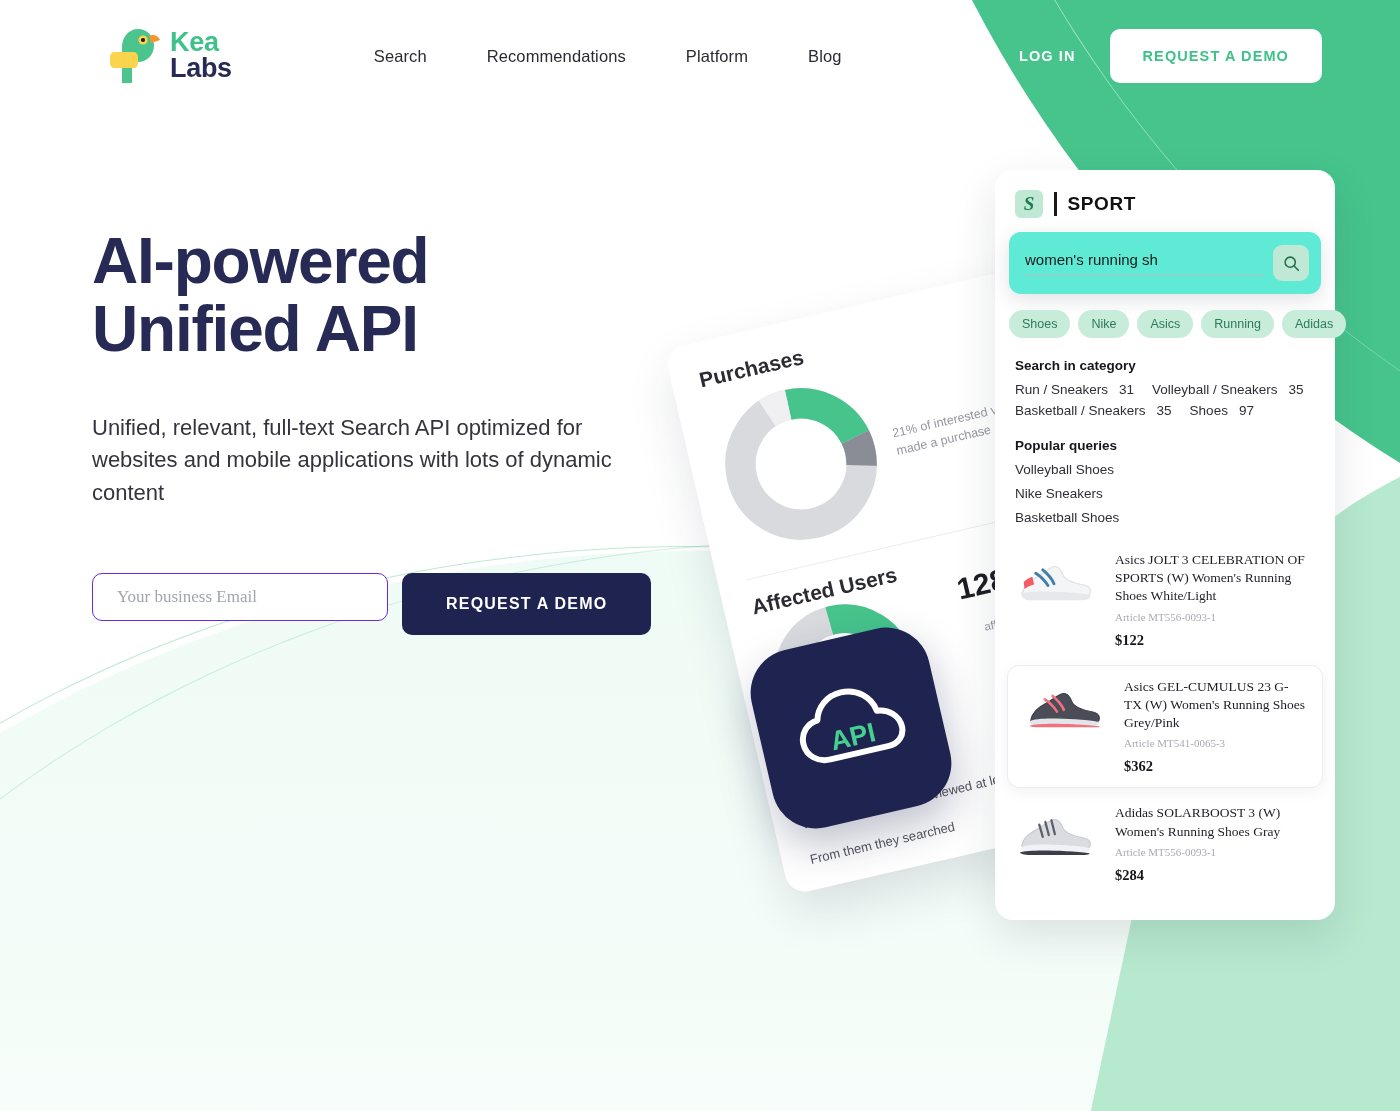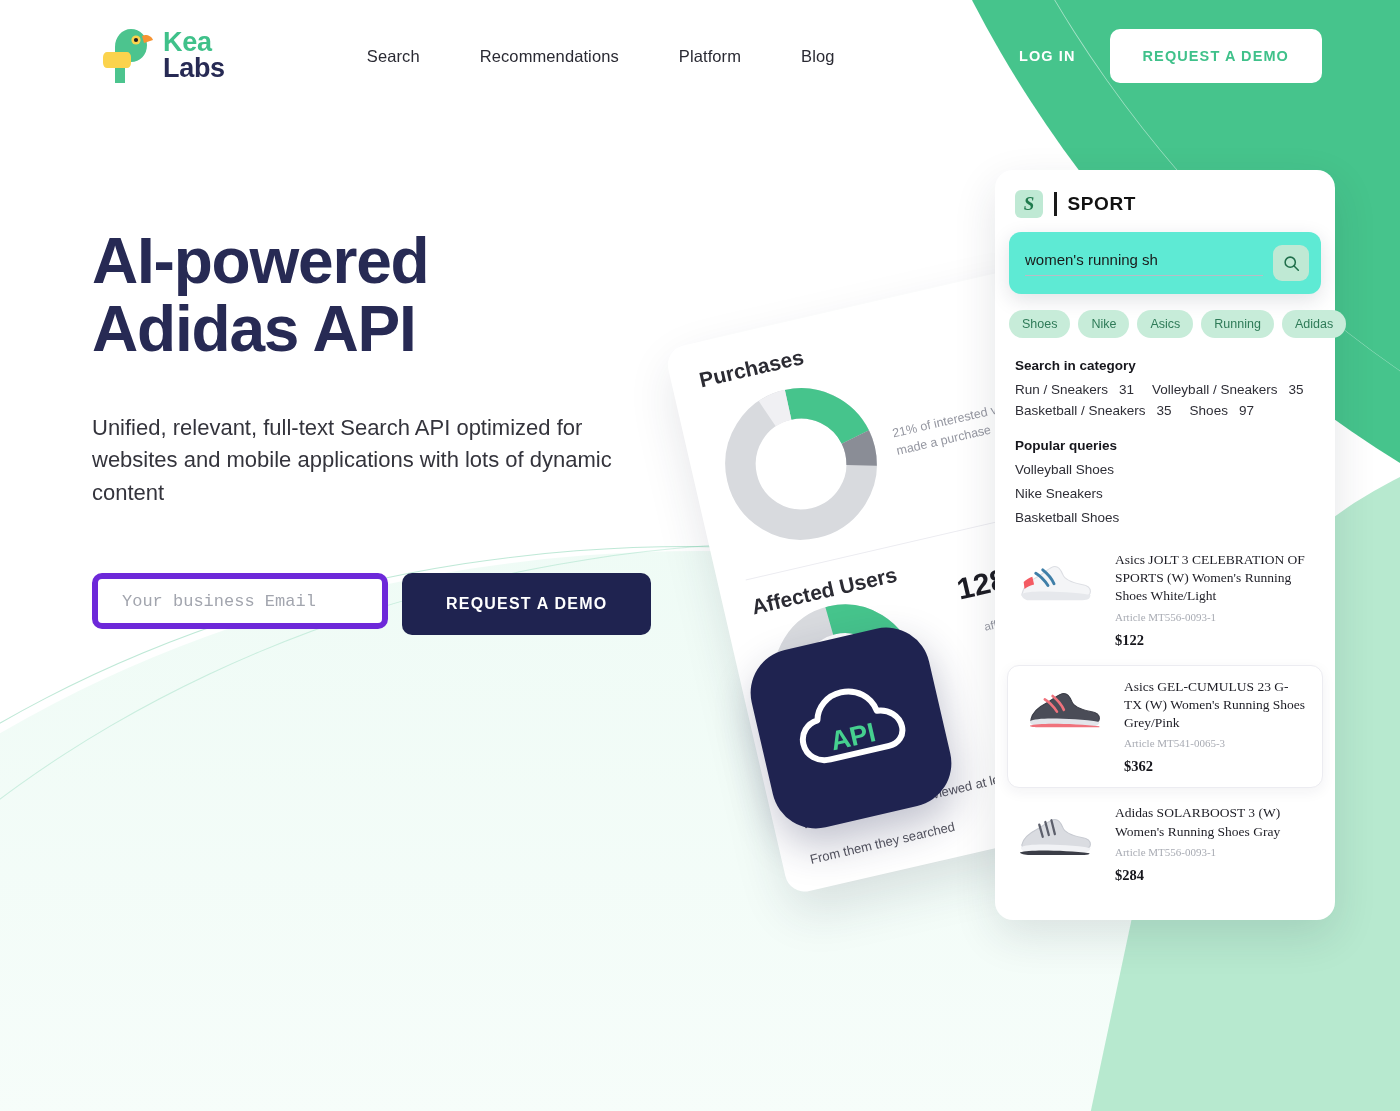--- a/index.html
+++ b/index.html
@@ -56,21 +56,21 @@
   .ring-2 {
     position: absolute;
     left: -370px; bottom: -1300px;
     width: 2380px; height: 1870px;
     border-radius: 50%;
     border: 1.2px solid rgba(110,205,164,.30);
   }
 
   
   header {
-    position: absolute; top: 0; left: 9px; right: 0; height: 112px;
+    position: absolute; top: 0; left: 16px; right: 0; height: 112px;
     display: flex; align-items: center; z-index: 20;
   }
   .logo { display: flex; align-items: center; gap: 10px; margin-left: 92px; cursor: pointer; }
   .logo-mark { width: 52px; height: 58px; flex: none; }
   .logo-word { line-height: .96; font-weight: 700; font-size: 27px; letter-spacing: -.3px; }
   .logo-kea { color: #3fc18a; display: block; }
   .logo-labs { color: #272a54; display: block; }
 
   nav.main-nav { display: flex; gap: 60px; margin-left: 142px; }
   nav.main-nav a {
@@ -90,22 +90,22 @@
   
   .hero { position: absolute; left: 92px; top: 228px; width: 600px; z-index: 15; }
   .hero h1 {
     font-size: 64px; line-height: 1.06; font-weight: 700; color: #272a54; letter-spacing: -1.2px;
   }
   .hero p {
     margin-top: 48px; font-size: 22px; line-height: 1.48; color: #34343c; max-width: 545px; font-weight: 400;
   }
   .hero-form { margin-top: 64px; display: flex; gap: 14px; align-items: stretch; }
   .email-input {
-    width: 296px; height: 56px; border: 6px solid #6d28d9; border-radius: 10px;
-    padding: 0 24px; font-family: Liberation Mono, monospace; font-size: 17px; color: #272a54; background: #fff; outline: none;
+    width: 296px; height: 48px; border: 1px solid #6d28d9; border-radius: 10px;
+    padding: 0 24px; font-family: Liberation Serif, serif; font-size: 17px; color: #272a54; background: #fff; outline: none;
   }
   .email-input::placeholder { color: #a2a5ae; }
   .cta-dark {
     background: #1f2350; color: #fff; border: none; border-radius: 10px;
     font-family: inherit; font-size: 16px; font-weight: 700; letter-spacing: 1.2px;
     padding: 0 44px; height: 62px; cursor: pointer; white-space: nowrap;
   }
 
   
   .analytics-card {
@@ -229,21 +229,21 @@
 
   <div class="header-right">
     <a href="#" class="login-link">LOG IN</a>
     <button class="demo-pill">REQUEST A DEMO</button>
   </div>
 </header>
 
 <section class="hero">
   <h1>
     <span>AI-powered</span><br>
-    <span>Adidas API</span>
+    <span>Unified API</span>
   </h1>
   <p>Unified, relevant, full-text Search API optimized for websites and mobile applications with lots of dynamic content</p>
 
   <form class="hero-form">
     <input class="email-input" type="text" placeholder="Your business Email" style="">
     <button class="cta-dark">REQUEST A DEMO</button>
   </form>
 </section>
 
 <div class="analytics-card">

